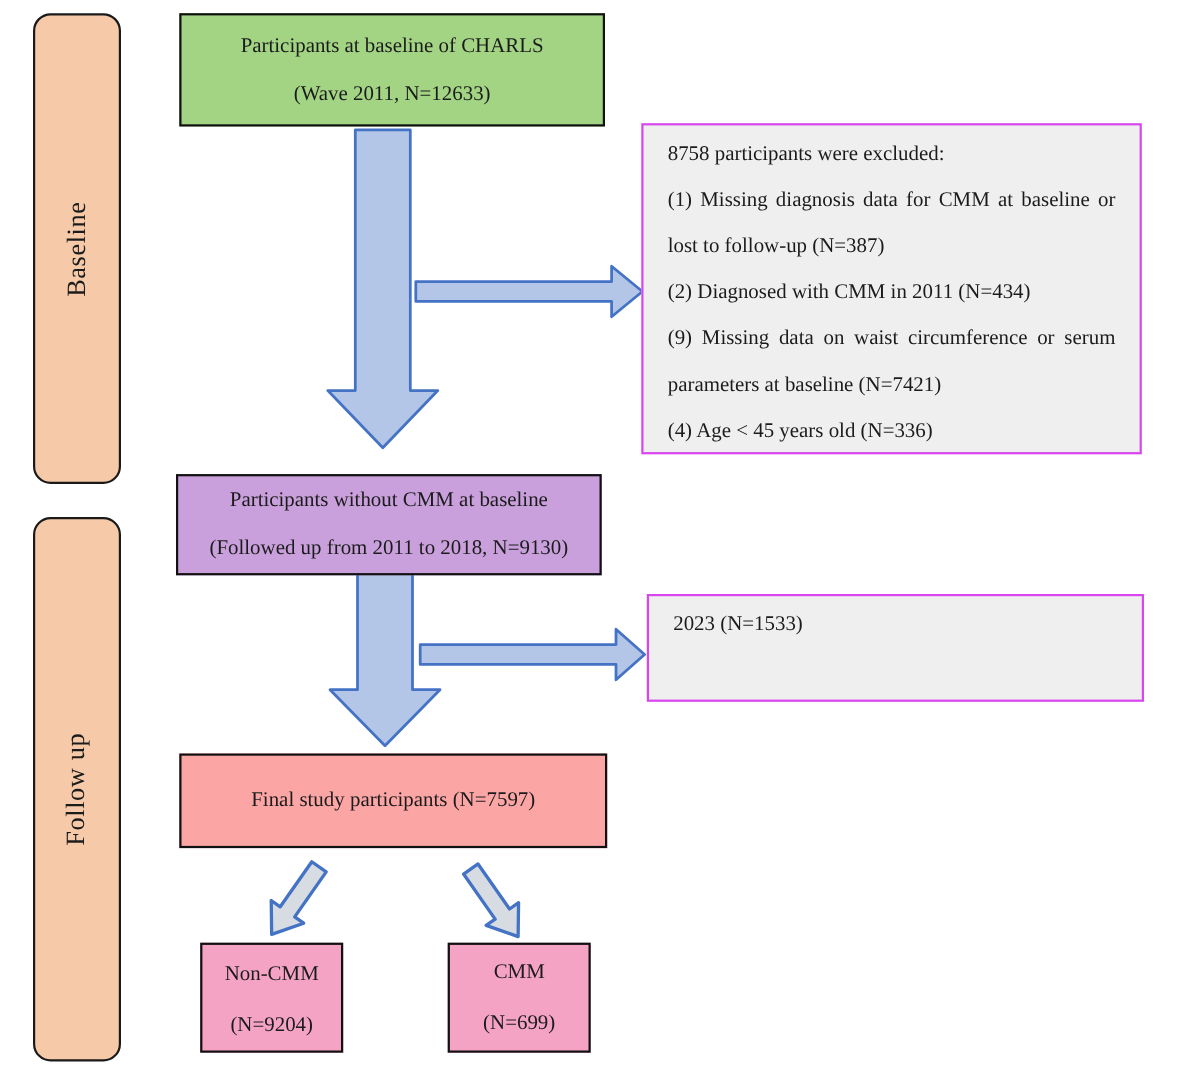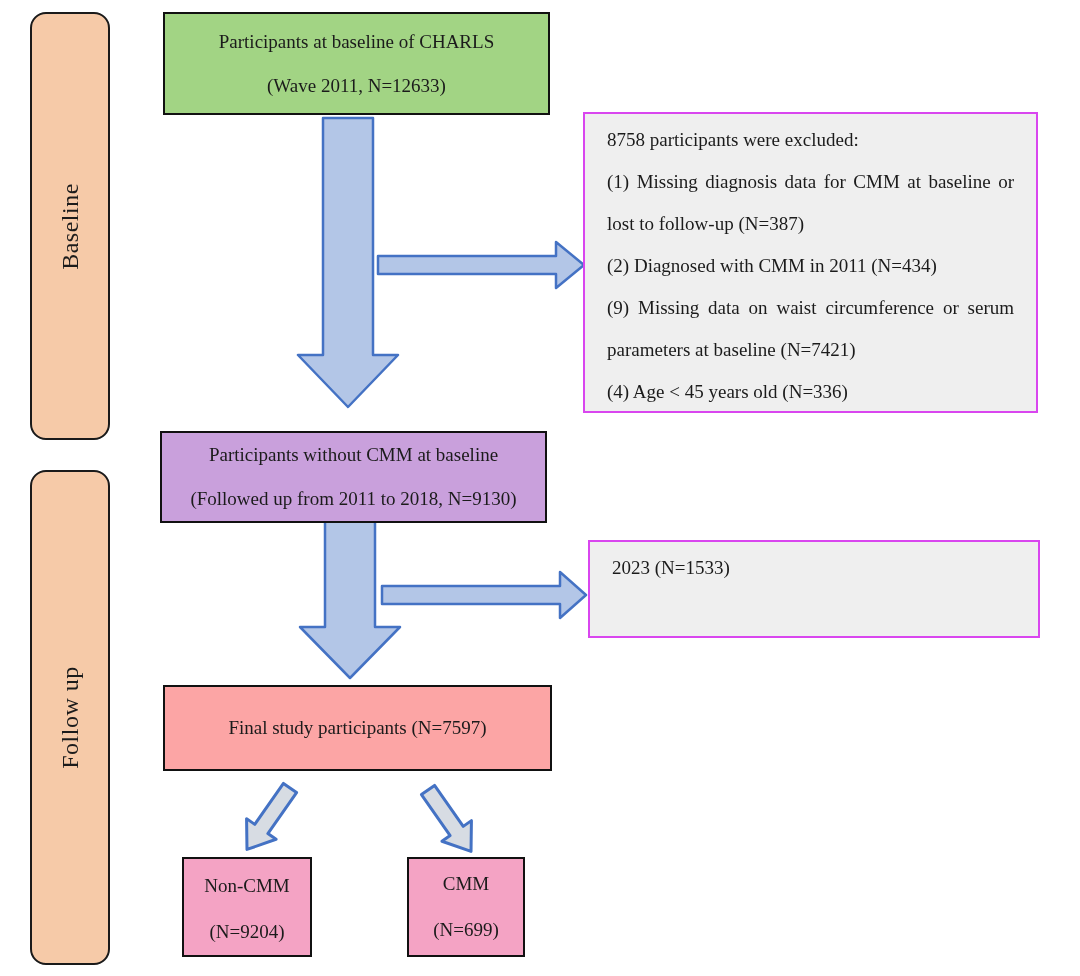--- a/index.html
+++ b/index.html
@@ -79,18 +79,18 @@
   </div>
 
   <div class="abs fbox" style="left: 163px; top: 685px; width: 389px; height: 86px; background: #fca5a5;">
     <div>Final study participants (N=7597)</div>
   </div>
 
   <div class="abs fbox" style="left: 182px; top: 857px; width: 130px; height: 100px; line-height: 46px; background: rgb(244, 163, 196); justify-content: flex-end;">
     <div>Non-CMM</div>
     <div>(N=9204)</div>
   </div>
-  <div class="abs fbox" style="left: 407px; top: 857px; width: 118px; height: 100px; line-height: 46px; background: rgb(244, 163, 196);">
+  <div class="abs fbox" style="left: 407px; top: 857px; width: 130px; height: 100px; line-height: 46px; background: rgb(244, 163, 196);">
     <div>CMM</div>
     <div>(N=699)</div>
   </div>
 
 </div>
 
 </body></html>

